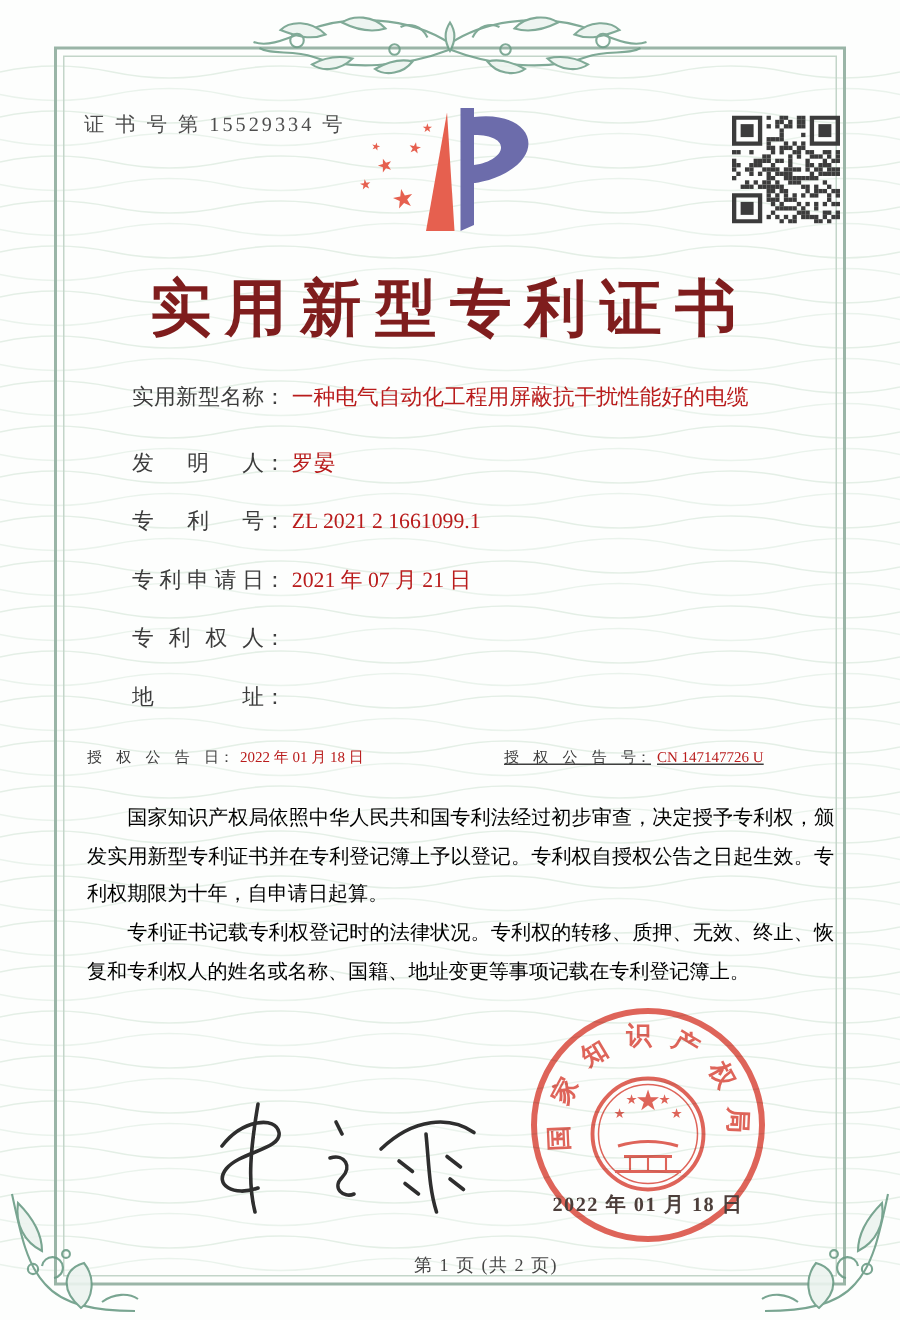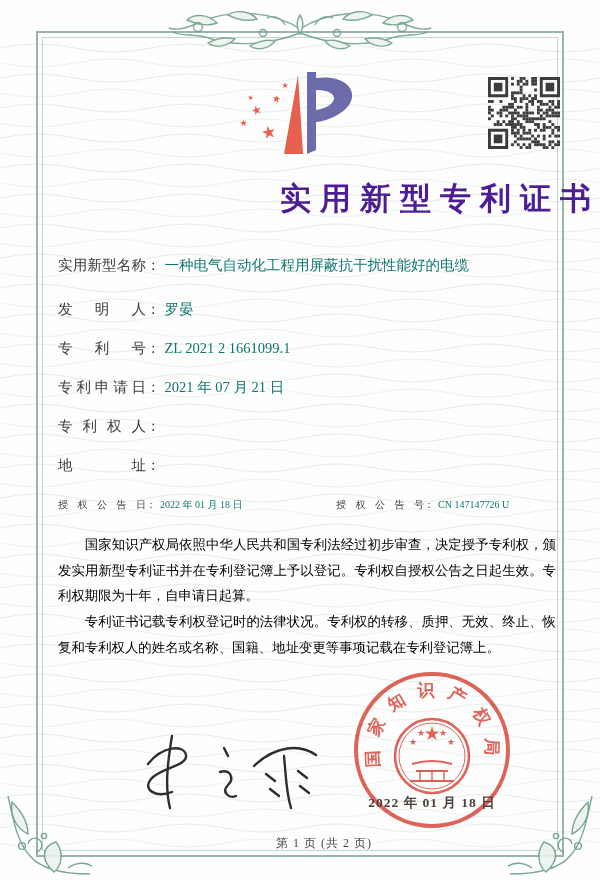--- a/index.html
+++ b/index.html
@@ -9,31 +9,31 @@
   .border-outer{position:absolute;left:36px;top:31px;right:36px;bottom:23px;
         border:2px solid #9ab5a7;z-index:1;}
   .border-inner{position:absolute;left:42px;top:37px;right:42px;bottom:29px;
         border:1px solid #c3d5c9;z-index:1;}
   .flourish-top{position:absolute;left:165px;top:3px;z-index:2;}
   .flourish-bl{position:absolute;left:2px;bottom:0px;z-index:2;}
   .flourish-br{position:absolute;right:2px;bottom:0px;z-index:2;}
   .cert-no{position:absolute;left:56px;top:74px;font-size:13.5px;letter-spacing:2px;color:#4e4e4e;z-index:3;}
   .logo{position:absolute;left:228px;top:70px;z-index:3;}
   .qr{position:absolute;left:488px;top:77px;z-index:3;}
-  .title{position:absolute;left:0;right:0;top:178px;text-align:right;
-        font-size:31px;font-weight:bold;letter-spacing:9px;color:#4c1d95;z-index:3;}
+  .title{position:absolute;left:0;right:0;top:178px;text-align:center;
+        font-size:41px;font-weight:bold;letter-spacing:9px;color:#7f1d1d;z-index:3;}
   .fields{position:absolute;left:58px;right:44px;top:254px;z-index:3;font-size:14.5px;}
-  .field-row{display:flex;align-items:center;line-height:22px;margin-bottom:17px;}
+  .field-row{display:flex;align-items:center;line-height:22px;margin-bottom:17px;margin-left:30px;}
   .field-row:first-child{margin-bottom:22px;}
   .field-label{display:inline-block;width:88px;text-align:justify;text-align-last:justify;color:#3c3c3c;flex:none;}
   .field-colon{flex:none;margin-right:4px;}
-  .field-value{color:#0f766e;}
+  .field-value{color:#b91c1c;}
   .grant-row{position:absolute;left:58px;right:44px;top:498px;display:flex;z-index:3;font-size:10px;}
   .grant-left{display:flex;align-items:baseline;width:278px;flex:none;}
-  .grant-right{display:flex;align-items:baseline;}
+  .grant-right{display:flex;align-items:baseline;text-decoration:underline;}
   .paras{position:absolute;left:58px;right:44px;top:532px;z-index:3;
         font-size:13.4px;line-height:1.92;text-align:justify;color:#000000;}
   .paras p{margin:0;text-indent:2em;}
   .signer{position:absolute;left:62px;top:744px;z-index:3;font-size:15px;letter-spacing:3px;color:#3c3c3c;line-height:30px;}
   .signature{position:absolute;left:128px;top:722px;z-index:4;}
   .seal{position:absolute;left:350px;top:668px;z-index:5;opacity:.9;mix-blend-mode:multiply;}
   .seal-date{position:absolute;left:350px;width:164px;top:794px;text-align:center;z-index:6;
         font-size:13.5px;font-weight:bold;letter-spacing:1px;color:#4c3e3a;}
   .footer{position:absolute;left:0;right:0;top:835px;text-align:center;z-index:3;
         font-size:12px;letter-spacing:1px;color:#474747;padding-left:48px;}
@@ -137,20 +137,21 @@
       <path d="M4,86 C30,86 52,82 64,68 C76,55 80,36 86,8"></path>
       <path d="M40,84 C54,72 52,58 38,54 C30,64 32,78 40,84 Z" fill="#ecf4ef"></path>
       <path d="M66,46 C78,40 84,28 82,14 C72,24 66,34 66,46 Z" fill="#ecf4ef"></path>
       <path d="M58,64 a7,7 0 1 1 8,-8"></path>
       <path d="M26,80 C18,74 8,74 2,78"></path>
       <circle cx="72" cy="58" r="3.4"></circle>
       <circle cx="50" cy="48" r="2.6"></circle>
     </g>
   </svg>
 
+  <div class="cert-no">证 书 号 第 15529334 号</div>
 
   <svg class="logo" width="150" height="100" viewBox="0 0 150 100">
     <polygon points="70,5 56,84 75,84" fill="#e6604f"></polygon>
     <polygon points="79,2 88,2 88,80 79,84" fill="#6c6cab"></polygon>
     <path d="M88,8 C128,3 140,36 98,50 C94,51 90,52 88,52 L88,40 C110,37 114,20 88,20 Z" fill="#6c6cab"></path>
     <g fill="#e6604f" font-family="'DejaVu Sans',sans-serif" text-anchor="middle">
       <text x="42" y="68" font-size="17" transform="rotate(-12 42 68)">★</text>
       <text x="30" y="44" font-size="12" transform="rotate(-18 30 44)">★</text>
       <text x="48" y="32" font-size="10" transform="rotate(10 48 32)">★</text>
       <text x="16" y="56" font-size="9" transform="rotate(-8 16 56)">★</text>

